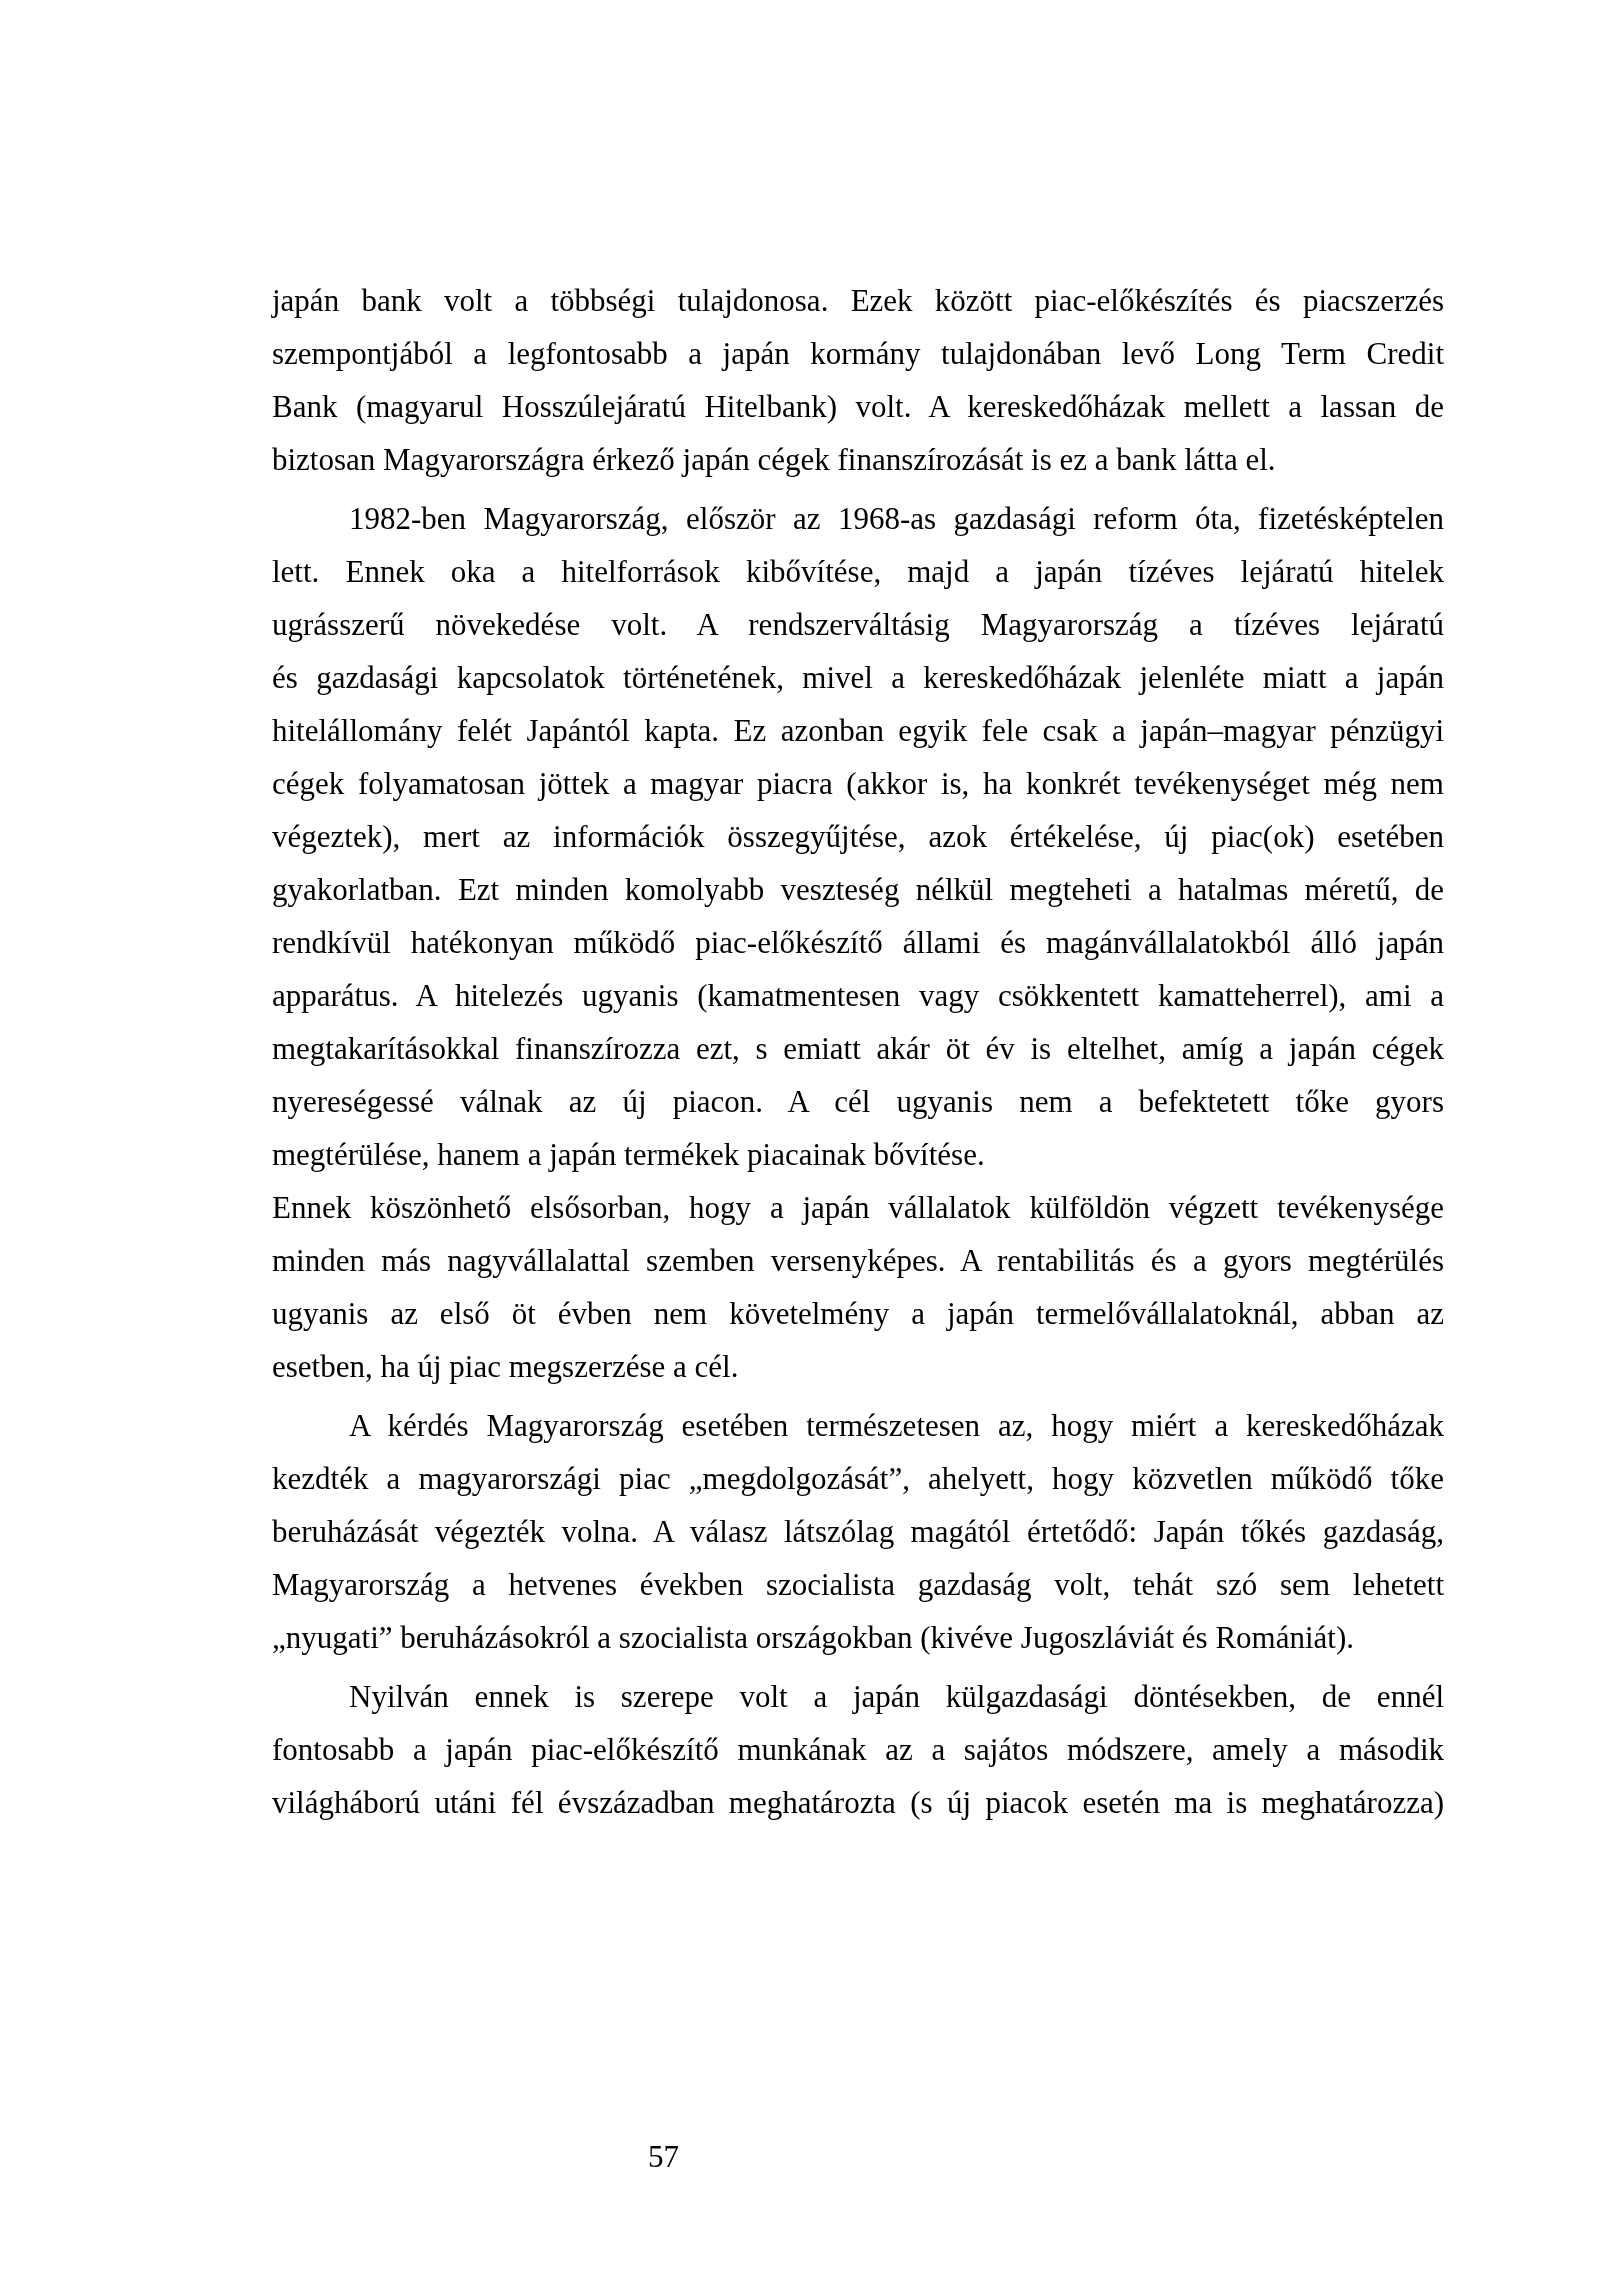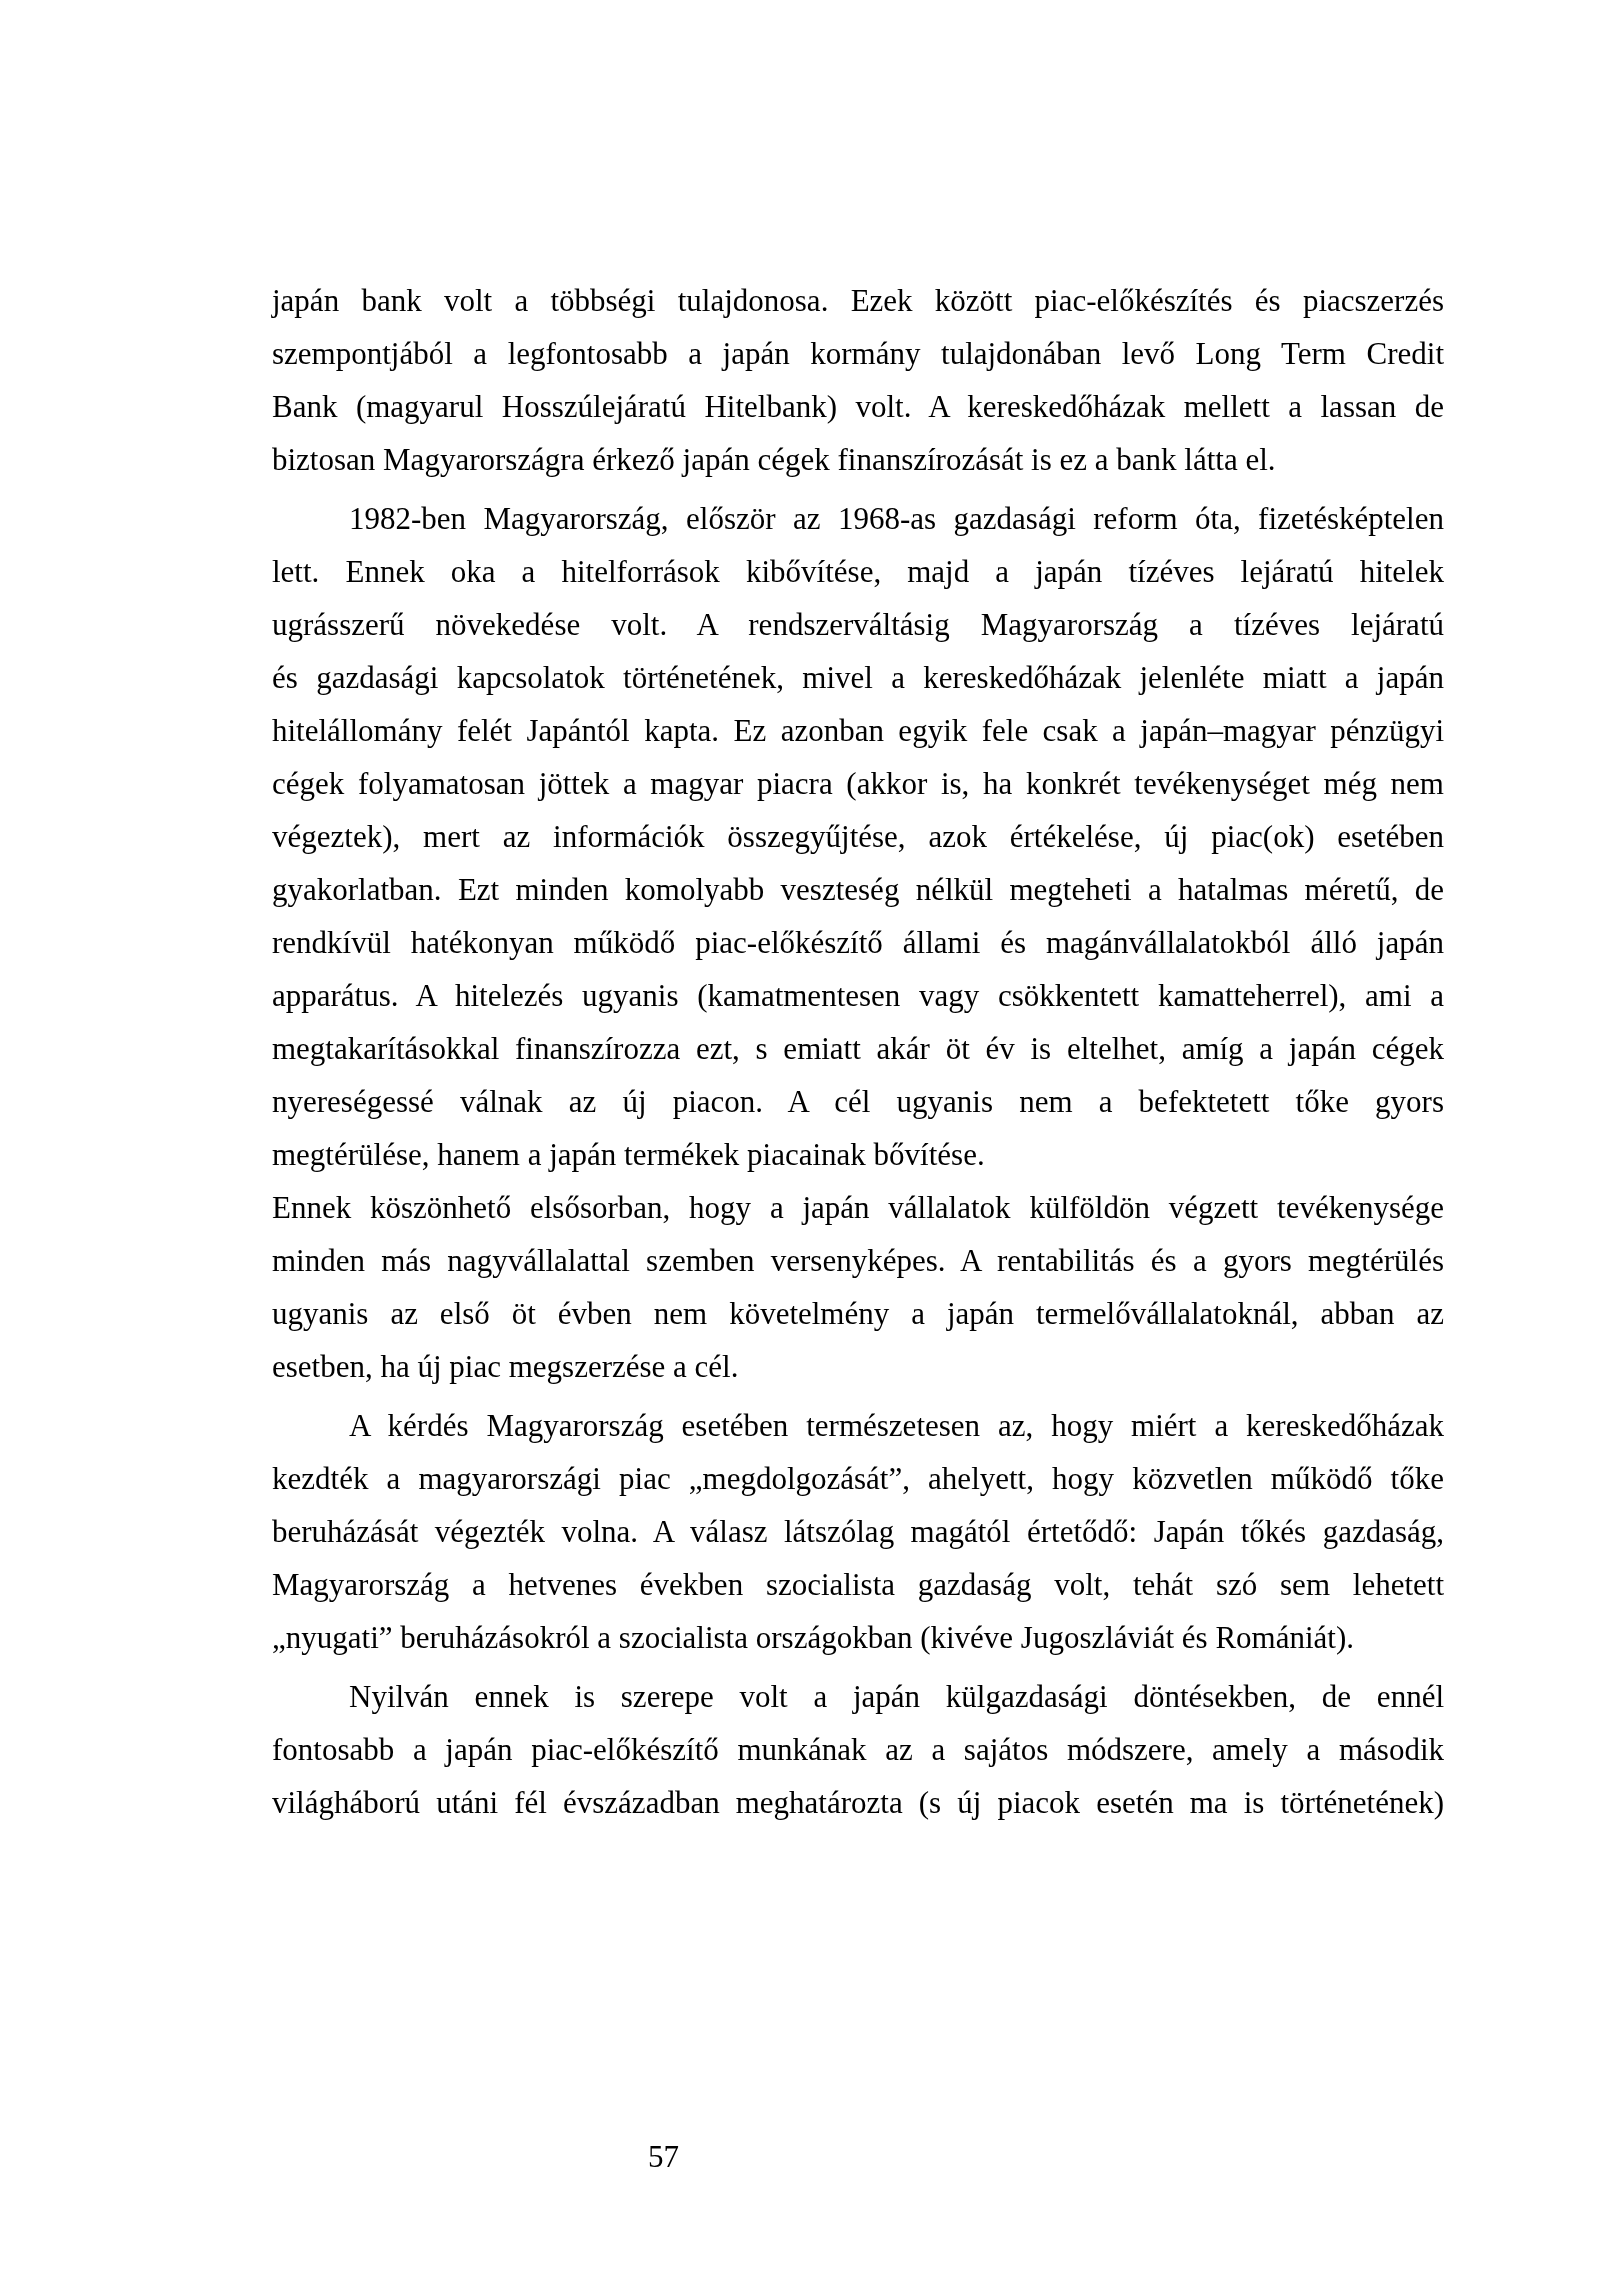--- a/index.html
+++ b/index.html
@@ -95,19 +95,19 @@
     <span class="line just">kezdték a magyarországi piac „megdolgozását”, ahelyett, hogy közvetlen működő tőke</span>
     <span class="line just">beruházását végezték volna. A válasz látszólag magától értetődő: Japán tőkés gazdaság,</span>
     <span class="line just">Magyarország a hetvenes években szocialista gazdaság volt, tehát szó sem lehetett</span>
     <span class="line last">„nyugati” beruházásokról a szocialista országokban (kivéve Jugoszláviát és Romániát).</span>
   </div>
   <div class="para-gap"></div>
 
   <div class="paragraph">
     <span class="line just indent">Nyilván ennek is szerepe volt a japán külgazdasági döntésekben, de ennél</span>
     <span class="line just">fontosabb a japán piac-előkészítő munkának az a sajátos módszere, amely a második</span>
-    <span class="line just">világháború utáni fél évszázadban meghatározta (s új piacok esetén ma is történetének)</span>
+    <span class="line just">világháború utáni fél évszázadban meghatározta (s új piacok esetén ma is meghatározza)</span>
   </div>
 
 </div>
 
 <div class="page-number">57</div>
 
 
 </body></html>

